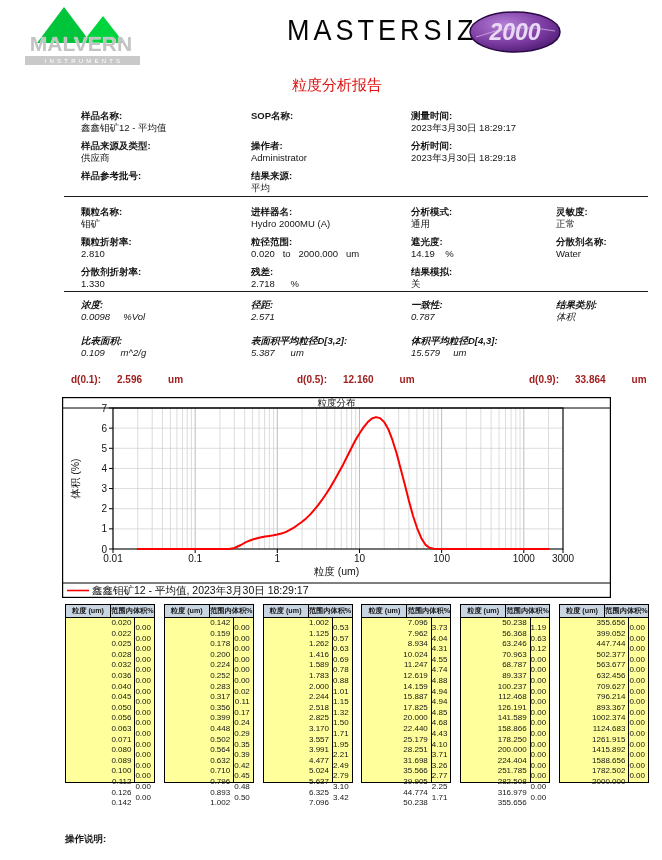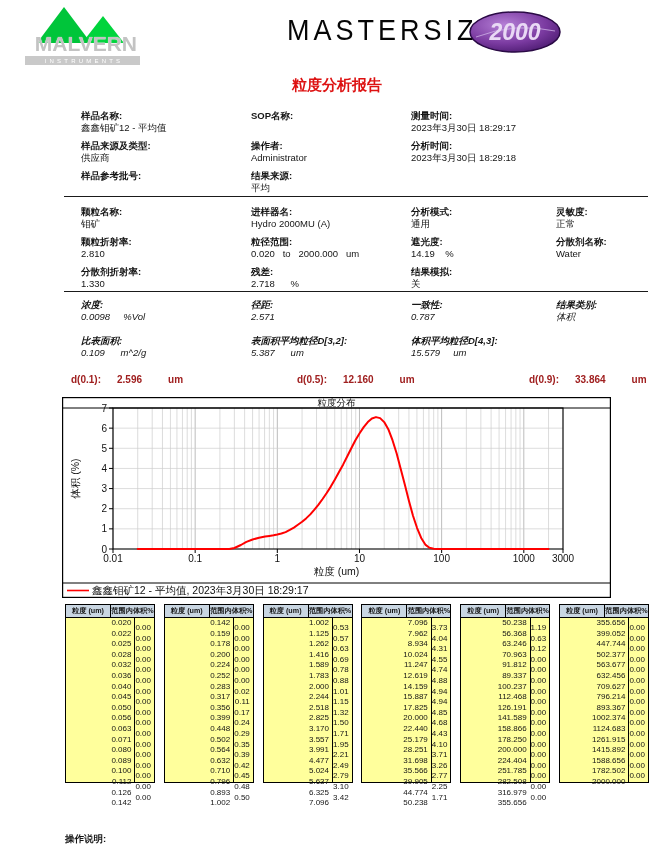--- a/index.html
+++ b/index.html
@@ -4,30 +4,30 @@
 <style>
   html,body{margin:0;padding:0;background:#fff;}
   .page{position:relative;width:662px;height:860px;background:#fff;overflow:hidden;
         font-family:"Liberation Sans","DejaVu Sans",sans-serif;color:#151515;}
 
   
   .logo{position:absolute;left:25px;top:7px;width:112px;height:58px;}
   .tri{position:absolute;width:0;height:0;}
   .tri1{left:12px;top:0;border-left:27px solid transparent;border-right:27px solid transparent;border-bottom:36px solid #00c53a;}
   .tri2{left:57px;top:9px;border-left:21px solid transparent;border-right:21px solid transparent;border-bottom:27px solid #00d43c;}
-  .logo-text{position:absolute;top:26px;left:0;width:112px;text-align:right;
+  .logo-text{position:absolute;top:26px;left:0;width:112px;text-align:center;
              font-size:21px;font-weight:800;color:#c3c3c3;letter-spacing:0;line-height:22px;
              text-shadow:0 0 1px #ffffff;}
   .logo-bar{position:absolute;top:49px;left:0;width:112px;background:#c9c9c9;color:#fff;
             font-size:6px;letter-spacing:3.2px;text-align:center;padding:2px 0 1px 3px;}
   .product{position:absolute;left:287px;top:14px;font-size:27px;font-weight:400;
            letter-spacing:4px;color:#060606;transform:scaleY(1.08);transform-origin:top left;}
   .badge{position:absolute;left:468px;top:10px;}
   .report-title{position:absolute;left:237px;top:76px;width:200px;text-align:center;
-                font-size:15px;font-weight:bold;color:#dd1111;}
+                font-size:15px;font-weight:normal;color:#dd1111;}
 
   
   .sec{position:absolute;left:65px;display:grid;row-gap:6px;margin-left:16px;}
   #sec1{top:110px;grid-template-columns:170px 160px 253px;}
   #sec2{top:206px;grid-template-columns:170px 160px 145px 108px;}
   #sec3{top:299px;grid-template-columns:170px 160px 145px 108px;row-gap:12px;font-style:italic;}
   .cell{min-height:24px;}
   .lbl{font-weight:bold;font-size:9.5px;line-height:11.5px;white-space:pre;}
   .val{font-size:9.5px;line-height:11.5px;white-space:pre;min-height:11.5px;}
   .rule{position:absolute;left:64px;width:584px;border-top:1.6px solid #1a1a1a;}
@@ -503,21 +503,21 @@
         <div class="ghead">
           <div class="gh1">粒度 (um)</div>
           <div class="gh2">范围内体积%</div>
         </div>
         <div class="gbody">
           <div class="gsz">
             <div class="sz">50.238</div>
             <div class="sz">56.368</div>
             <div class="sz">63.246</div>
             <div class="sz">70.963</div>
-            <div class="sz">91.812</div>
+            <div class="sz">68.787</div>
             <div class="sz">89.337</div>
             <div class="sz">100.237</div>
             <div class="sz">112.468</div>
             <div class="sz">126.191</div>
             <div class="sz">141.589</div>
             <div class="sz">158.866</div>
             <div class="sz">178.250</div>
             <div class="sz">200.000</div>
             <div class="sz">224.404</div>
             <div class="sz">251.785</div>

